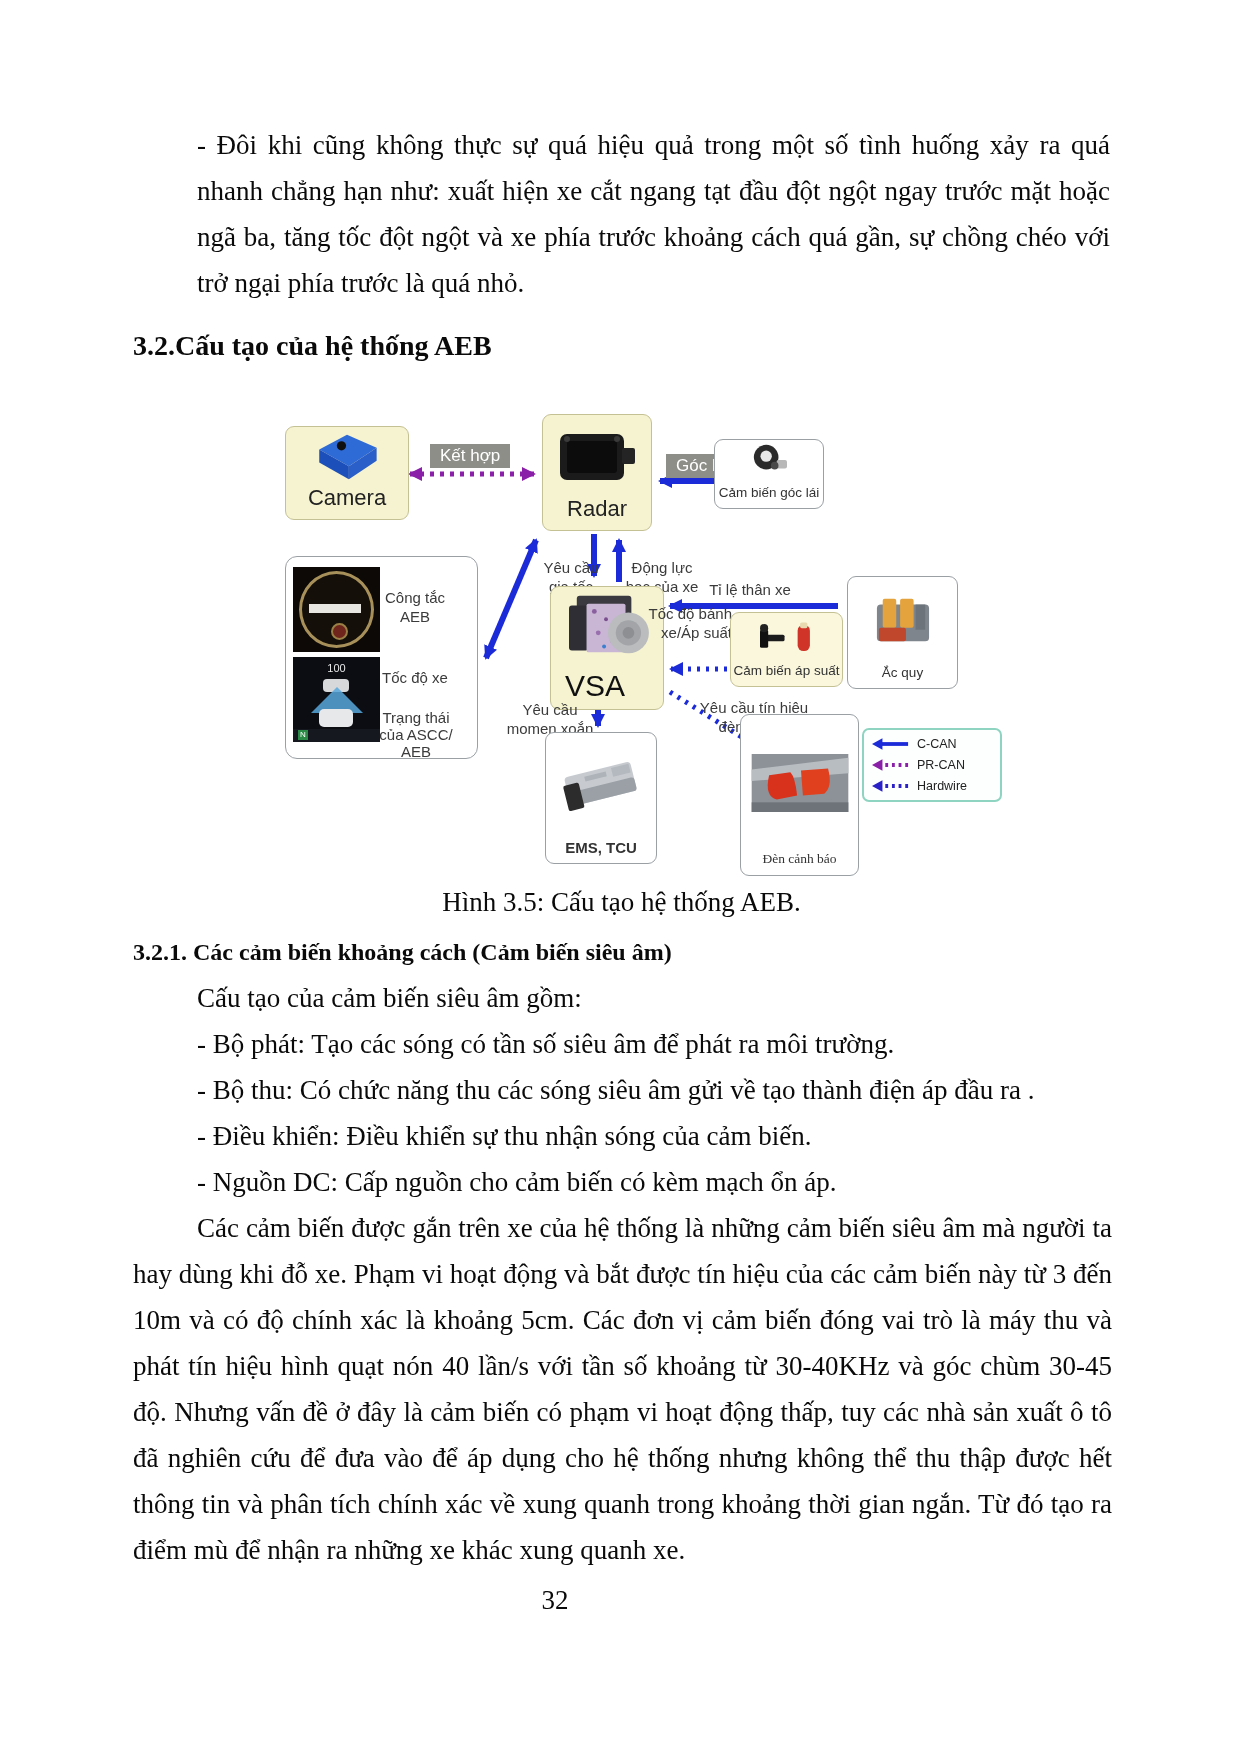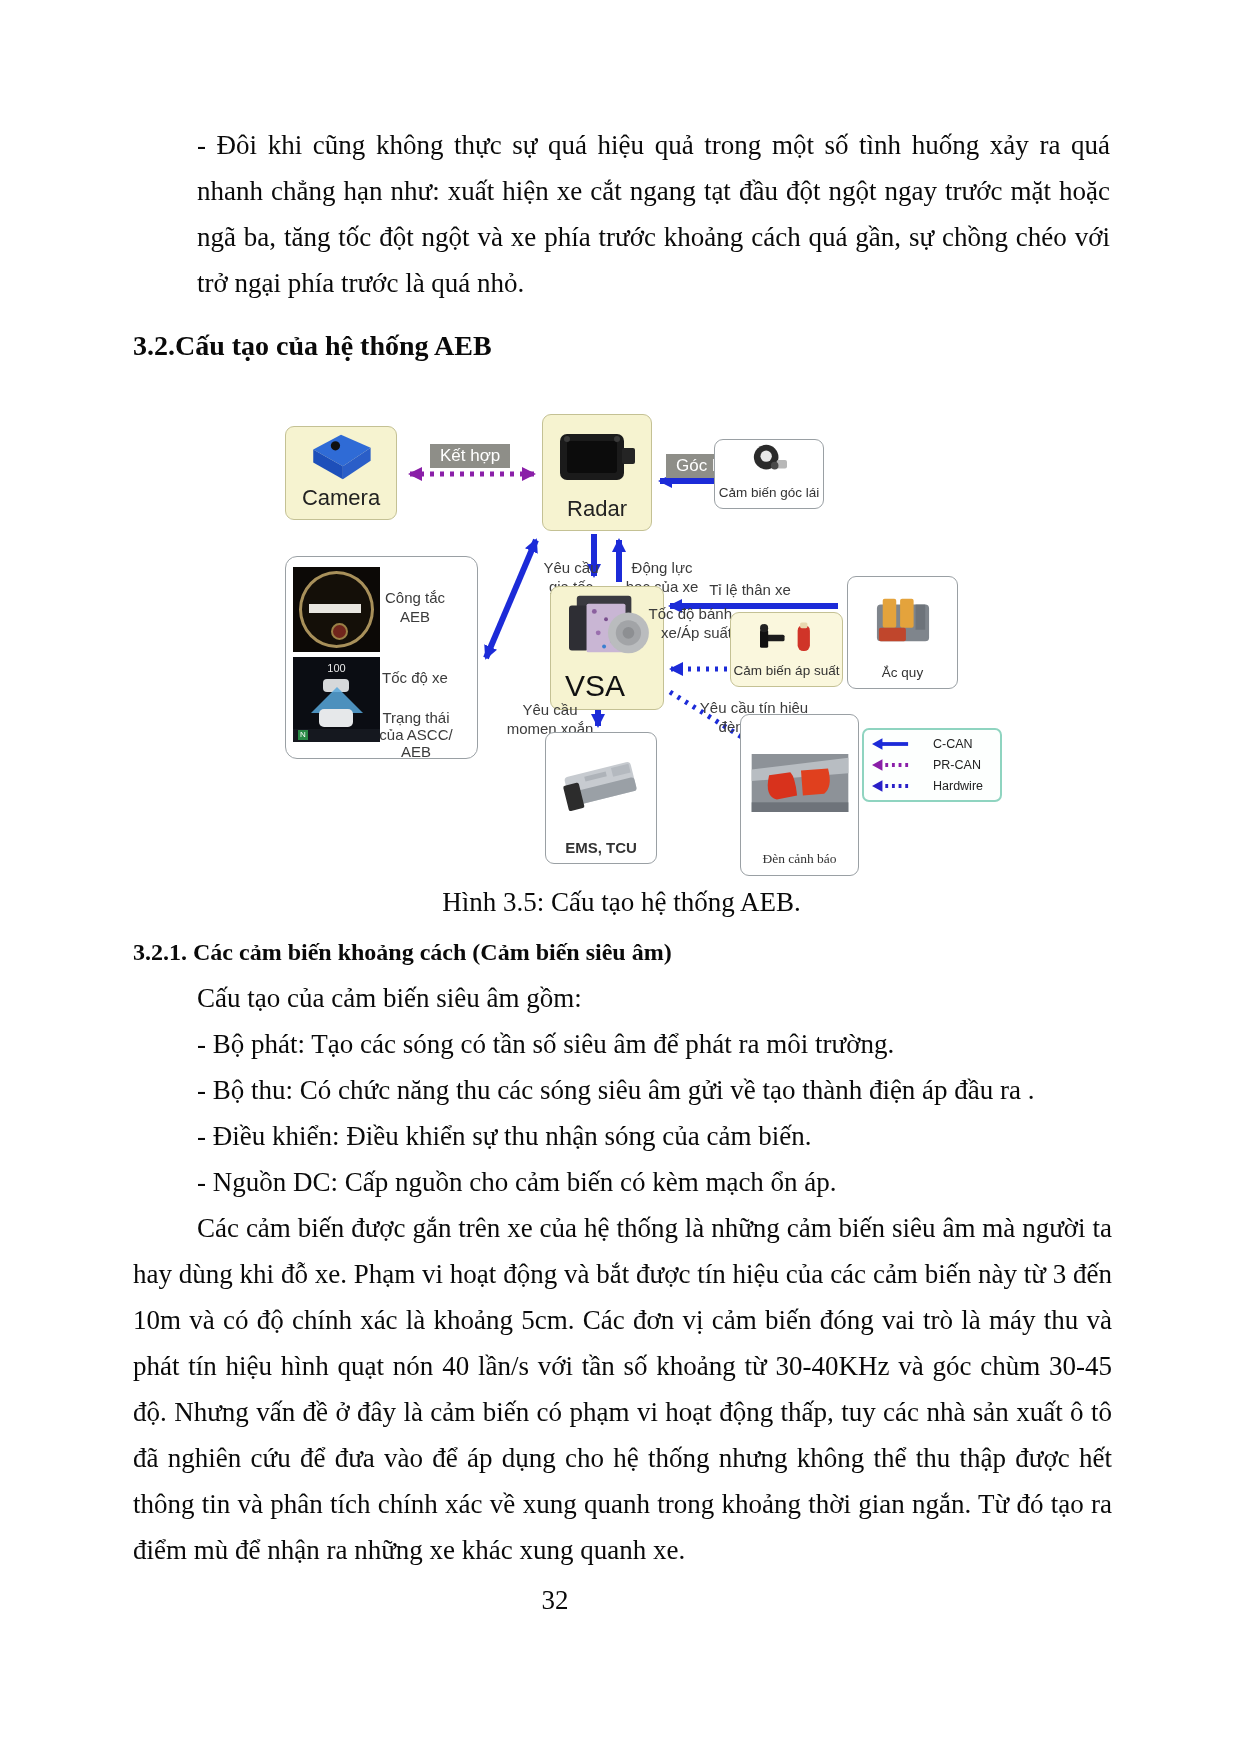--- a/index.html
+++ b/index.html
@@ -60,21 +60,21 @@
   .car1{position:absolute;left:30px;top:22px;width:26px;height:13px;border-radius:4px;background:#d6d8da;}
   .car2{position:absolute;left:26px;top:52px;width:34px;height:18px;border-radius:5px;background:#e6e8ea;}
   .nstrip{position:absolute;left:0;bottom:0;width:100%;height:13px;background:#15181f;}
   .nbadge{position:absolute;left:5px;bottom:2px;width:10px;height:10px;background:#2a8a46;color:#fff;
           font-size:8px;line-height:10px;text-align:center;font-family:"Liberation Sans",sans-serif;}
   
   .legend{position:absolute;left:612px;top:356px;width:140px;height:74px;box-sizing:border-box;
           background:#fdfffe;border:2px solid #8fd4c0;border-radius:7px;
           display:flex;flex-direction:column;justify-content:space-around;padding:4px 8px;}
   .lrow{display:flex;align-items:center;gap:7px;}
-  .lrow span{font-size:12.5px;color:#222;margin-left:16px;}
+  .lrow span{font-size:12.5px;color:#222;}
 </style>
 </head>
 <body>
 
 <div class="page">
 
   <p class="body-text para1">- Đôi khi cũng không thực sự quá hiệu quả trong một số tình huống xảy ra quá nhanh chẳng hạn như: xuất hiện xe cắt ngang tạt đầu đột ngột ngay trước mặt hoặc ngã ba, tăng tốc đột ngột và xe phía trước khoảng cách quá gần, sự chồng chéo với trở ngại phía trước là quá nhỏ.</p>
 
   <h2 class="h32">3.2.Cấu tạo của hệ thống AEB</h2>
 
@@ -96,21 +96,21 @@
       <line x1="369" y1="210" x2="369" y2="168" stroke="#1c2bd8" stroke-width="6" marker-end="url(#mb)"></line>
       <line x1="137" y1="255" x2="188" y2="255" stroke="#1c2bd8" stroke-width="6" marker-end="url(#mb)"></line>
       <line x1="137" y1="316" x2="188" y2="316" stroke="#1c2bd8" stroke-width="6" marker-end="url(#mb)"></line>
       <line x1="190" y1="330" x2="142" y2="330" stroke="#1c2bd8" stroke-width="6" marker-end="url(#mb)"></line>
       <line x1="588" y1="234" x2="420" y2="234" stroke="#1c2bd8" stroke-width="6" marker-end="url(#mb)"></line>
       <line x1="477" y1="297" x2="421" y2="297" stroke="#1c2bd8" stroke-width="5" stroke-dasharray="3 6" marker-end="url(#mb)"></line>
       <line x1="348" y1="334" x2="348" y2="354" stroke="#1c2bd8" stroke-width="6" marker-end="url(#mb)"></line>
       <line x1="420" y1="320" x2="506" y2="374" stroke="#1c2bd8" stroke-width="5" stroke-dasharray="3 6" marker-end="url(#mb)"></line>
     </svg>
 
-    <div class="dbox yellow" style="left:35px;top:54px;width:112px;height:94px;align-items:center;">
+    <div class="dbox yellow" style="left:35px;top:54px;width:124px;height:94px;align-items:center;">
       <div class="icon">
         <svg width="76" height="50" viewBox="0 0 76 54">
           <polygon points="8,20 38,4 70,18 40,38" fill="#2f6bd6"></polygon>
           <polygon points="8,20 40,38 40,52 8,34" fill="#1d4fba"></polygon>
           <polygon points="40,38 70,18 70,32 40,52" fill="#2a5ec8"></polygon>
           <circle cx="32" cy="16" r="5" fill="#101010"></circle>
         </svg>
       </div>
       <div class="big-label">Camera</div>
     </div>

